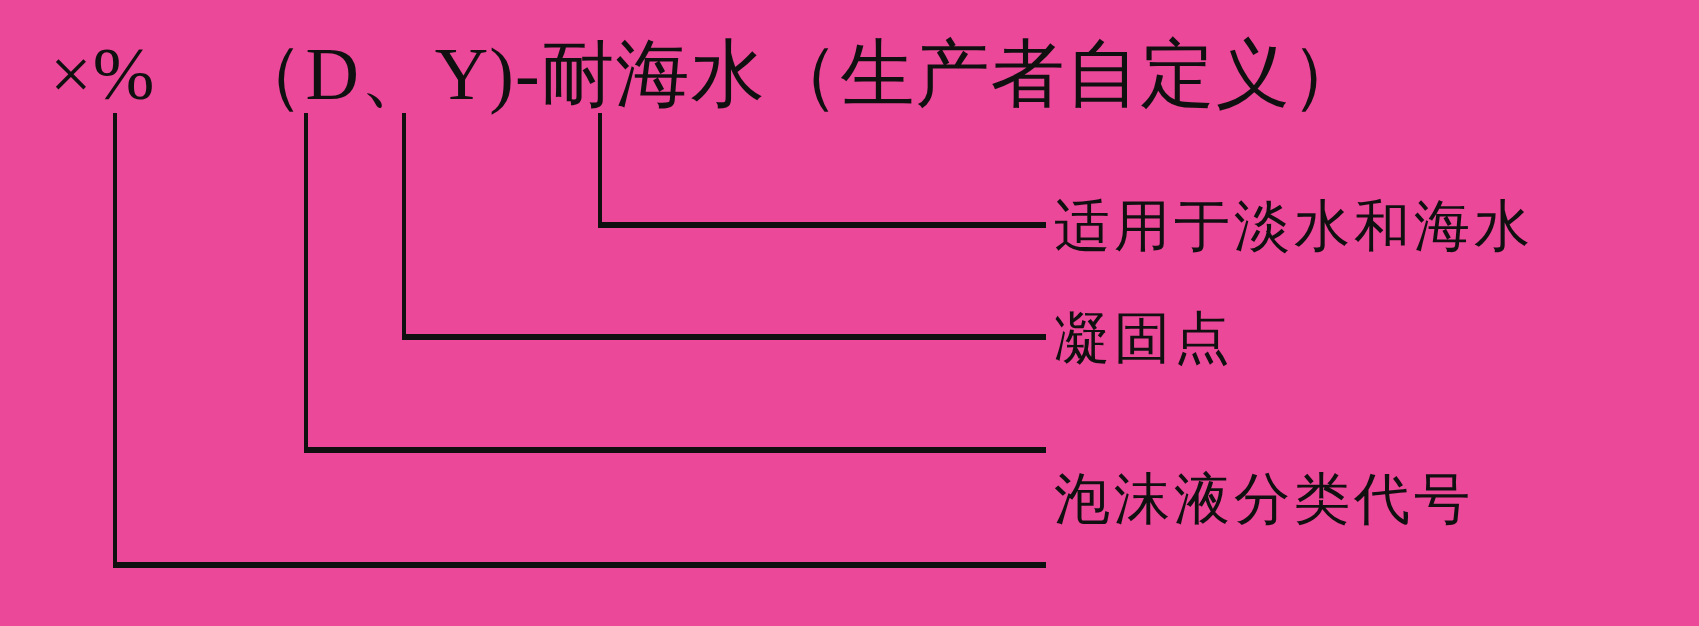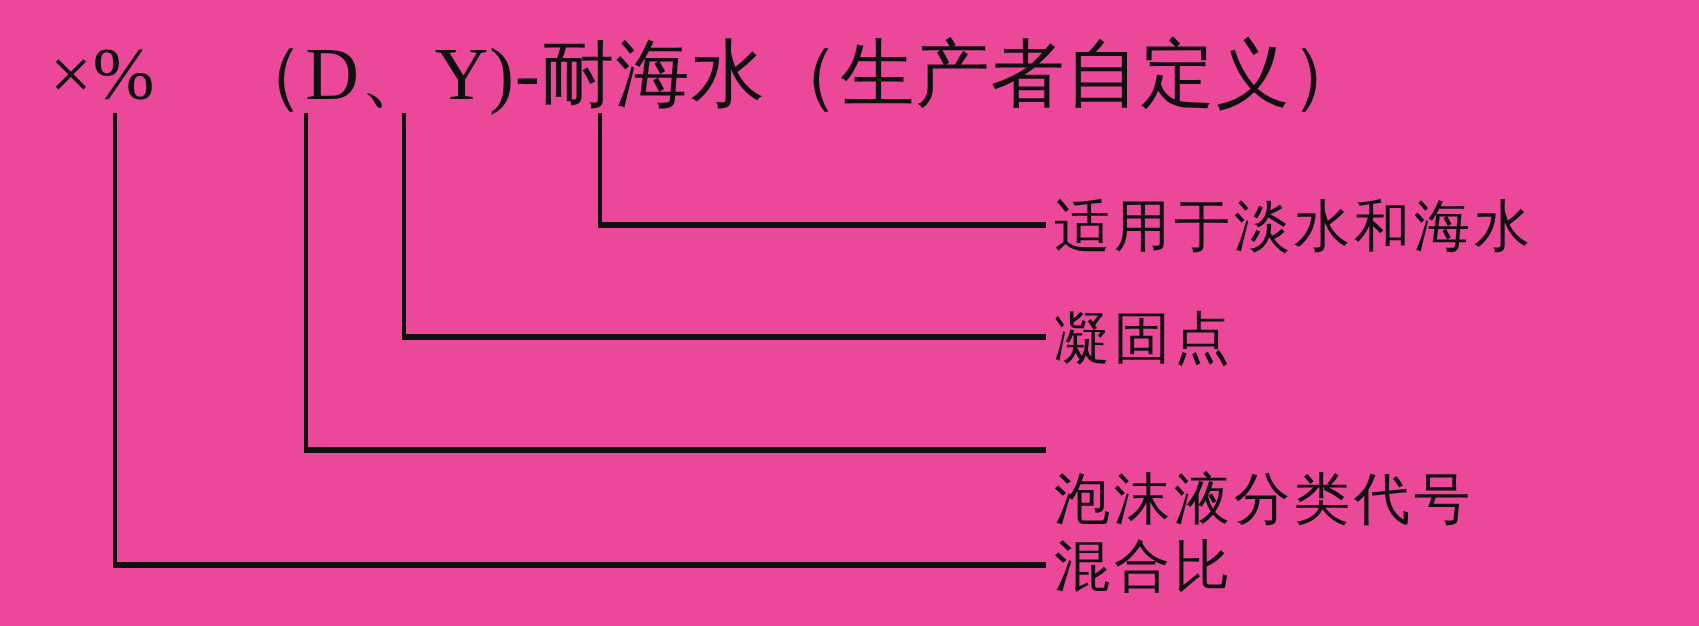--- a/index.html
+++ b/index.html
@@ -83,15 +83,14 @@
       <line class="h-seg" x1="113" y1="565" x2="1046" y2="565"></line>
     </g>
   </svg>
 
   <div class="callout callout-1">适用于淡水和海水</div>
 
   <div class="callout callout-2">凝固点</div>
 
   <div class="callout callout-3">泡沫液分类代号</div>
 
-  <div class="callout callout-4">混合比</div>
 
 </div>
 
 </body></html>

